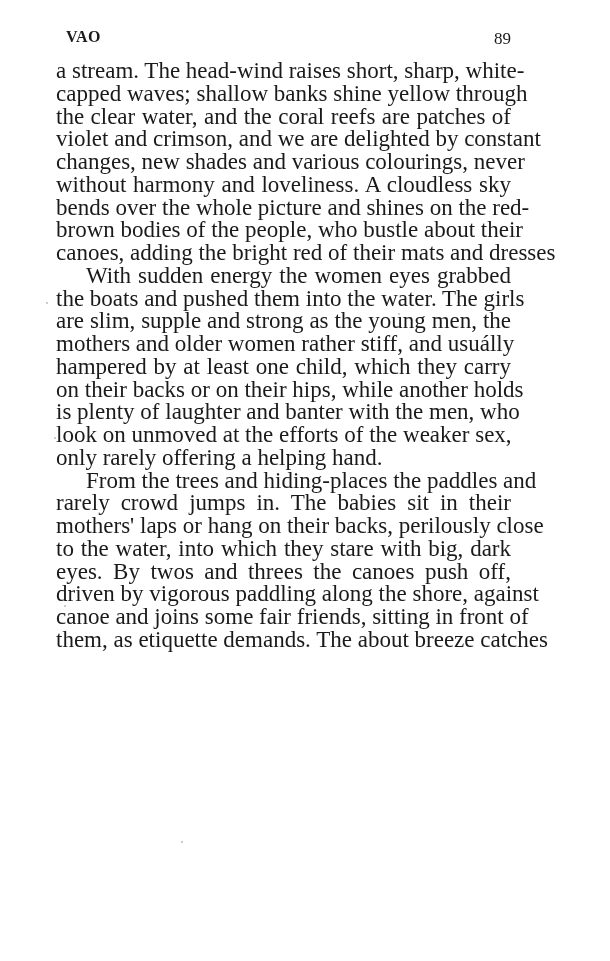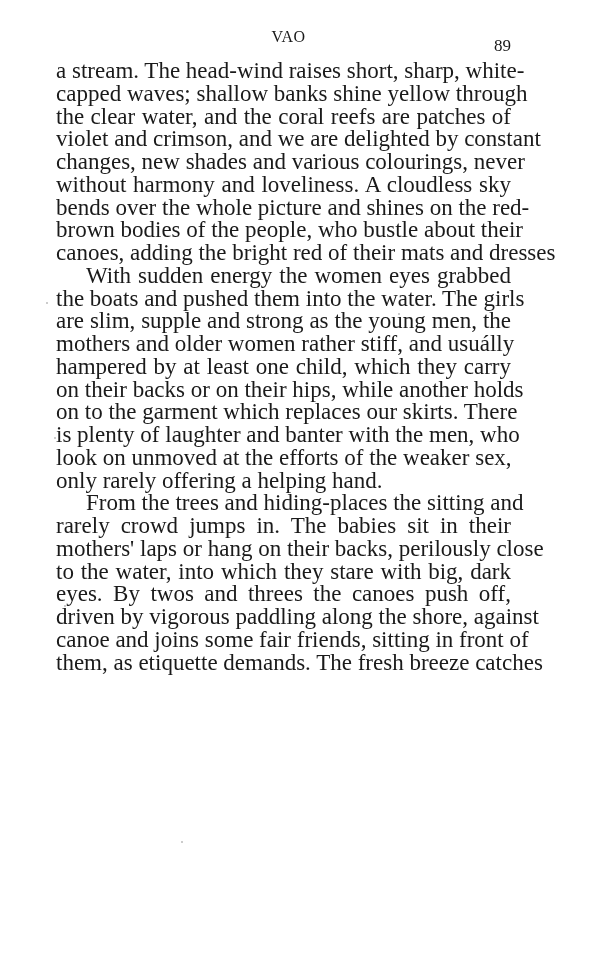--- a/index.html
+++ b/index.html
@@ -27,30 +27,29 @@
       top: 28px;
       left: 56px;
       width: 455px;
       height: 24px;
       font-size: 16px;
     }
     .running-title {
       position: absolute;
       left: 0;
       right: 0;
-      text-align: center;
-      font-weight: normal;
+      font-weight: bold;
       letter-spacing: 0.5px;
       top: 0;
       padding-left: 10px;
     }
     .page-number {
       position: absolute;
       right: 0;
-      top: 8px;
+      top: 1px;
       font-size: 17px;
     }
     .body-text {
       position: absolute;
       top: 60px;
       left: 56px;
       width: 455px;
       font-size: 23px;
       line-height: 22.75px;
     }
@@ -100,35 +99,34 @@
       <span class="line">canoes, adding the bright red of their mats and dresses</span>
     </div>
 
     <div>
       <span class="line indent">With sudden energy the women eyes grabbed</span>
       <span class="line">the boats and pushed them into the water.   The girls</span>
       <span class="line">are slim, supple and strong as the young men, the</span>
       <span class="line">mothers and older women rather stiff, and usuálly</span>
       <span class="line">hampered by at least one child, which they carry</span>
       <span class="line">on their backs or on their hips, while another holds</span>
-      <span class="line">on to the garment which replaces our skirts.   There</span>
       <span class="line">is plenty of laughter and banter with the men, who</span>
       <span class="line">look on unmoved at the efforts of the weaker sex,</span>
       <span class="line last">only rarely offering a helping hand.</span>
     </div>
 
     <div>
-      <span class="line indent">From the trees and hiding-places the sitting and</span>
+      <span class="line indent">From the trees and hiding-places the paddles and</span>
       <span class="line">rarely crowd jumps in.   The babies sit in their</span>
       <span class="line">mothers' laps or hang on their backs, perilously close</span>
       <span class="line">to the water, into which they stare with big, dark</span>
       <span class="line">eyes.   By twos and threes the canoes push off,</span>
       <span class="line">driven by vigorous paddling along the shore, against</span>
       <span class="line">canoe and joins some fair friends, sitting in front of</span>
-      <span class="line">them, as etiquette demands.   The fresh breeze catches</span>
+      <span class="line">them, as etiquette demands.   The about breeze catches</span>
     </div>
   </div>
 
   <span class="speck" style="left:46px; top:302px;"></span>
   <span class="speck" style="left:54px; top:437px;"></span>
   <span class="speck" style="left:64px; top:605px;"></span>
   <span class="speck" style="left:181px; top:841px;"></span>
   <span class="speck" style="left:398px; top:313px;"></span>
 </div>
 

